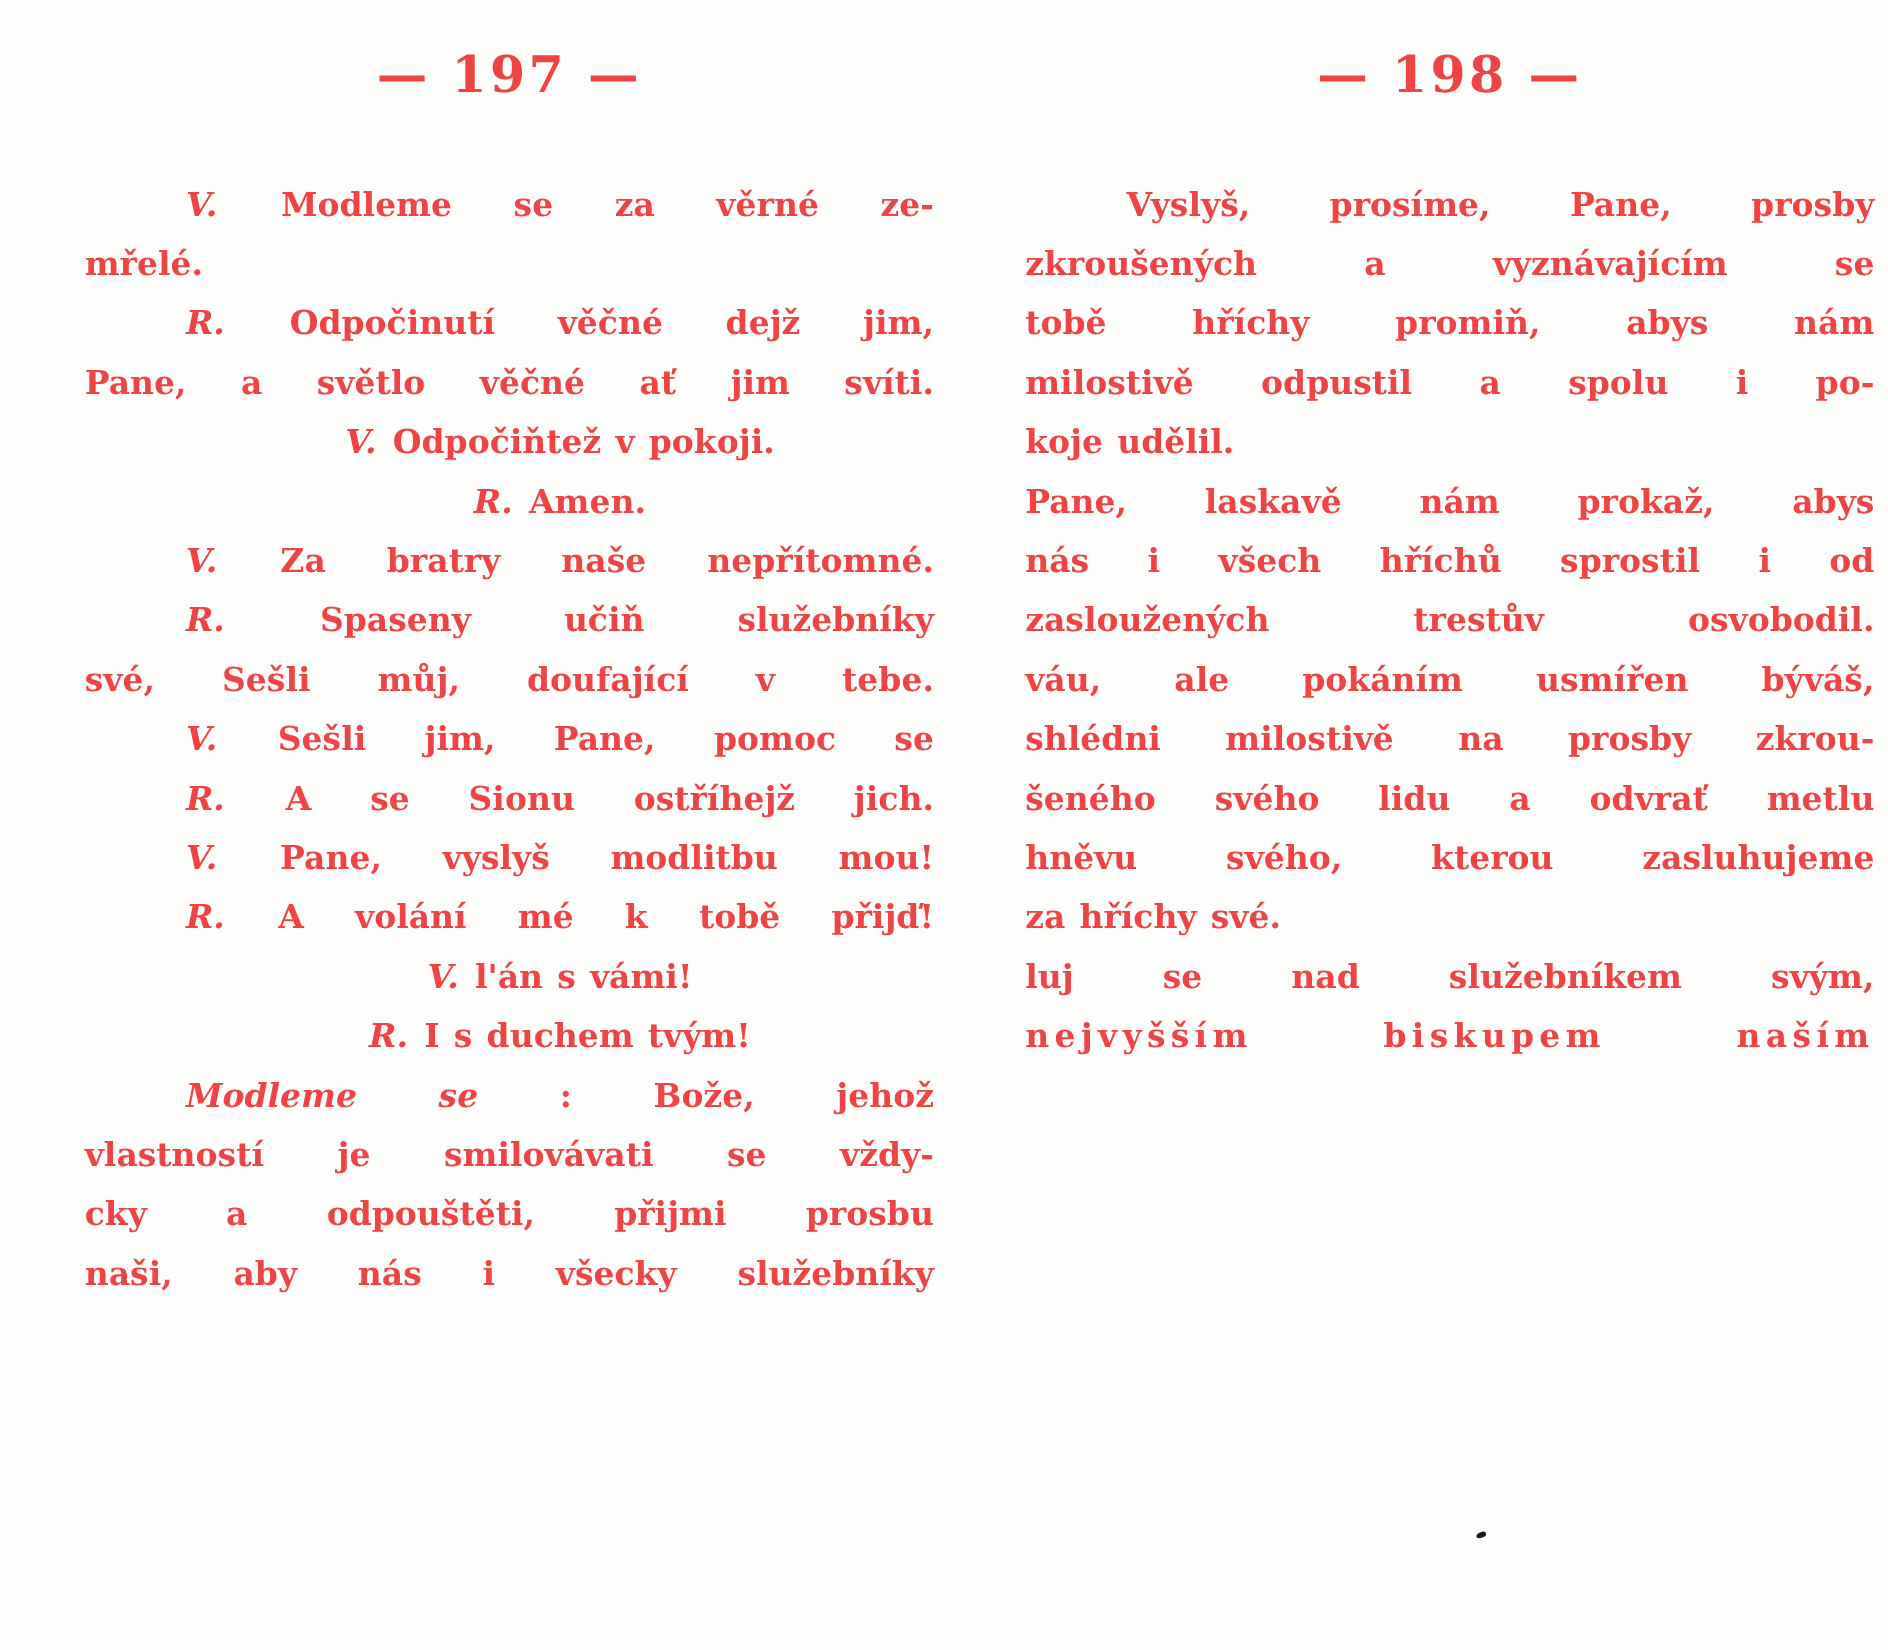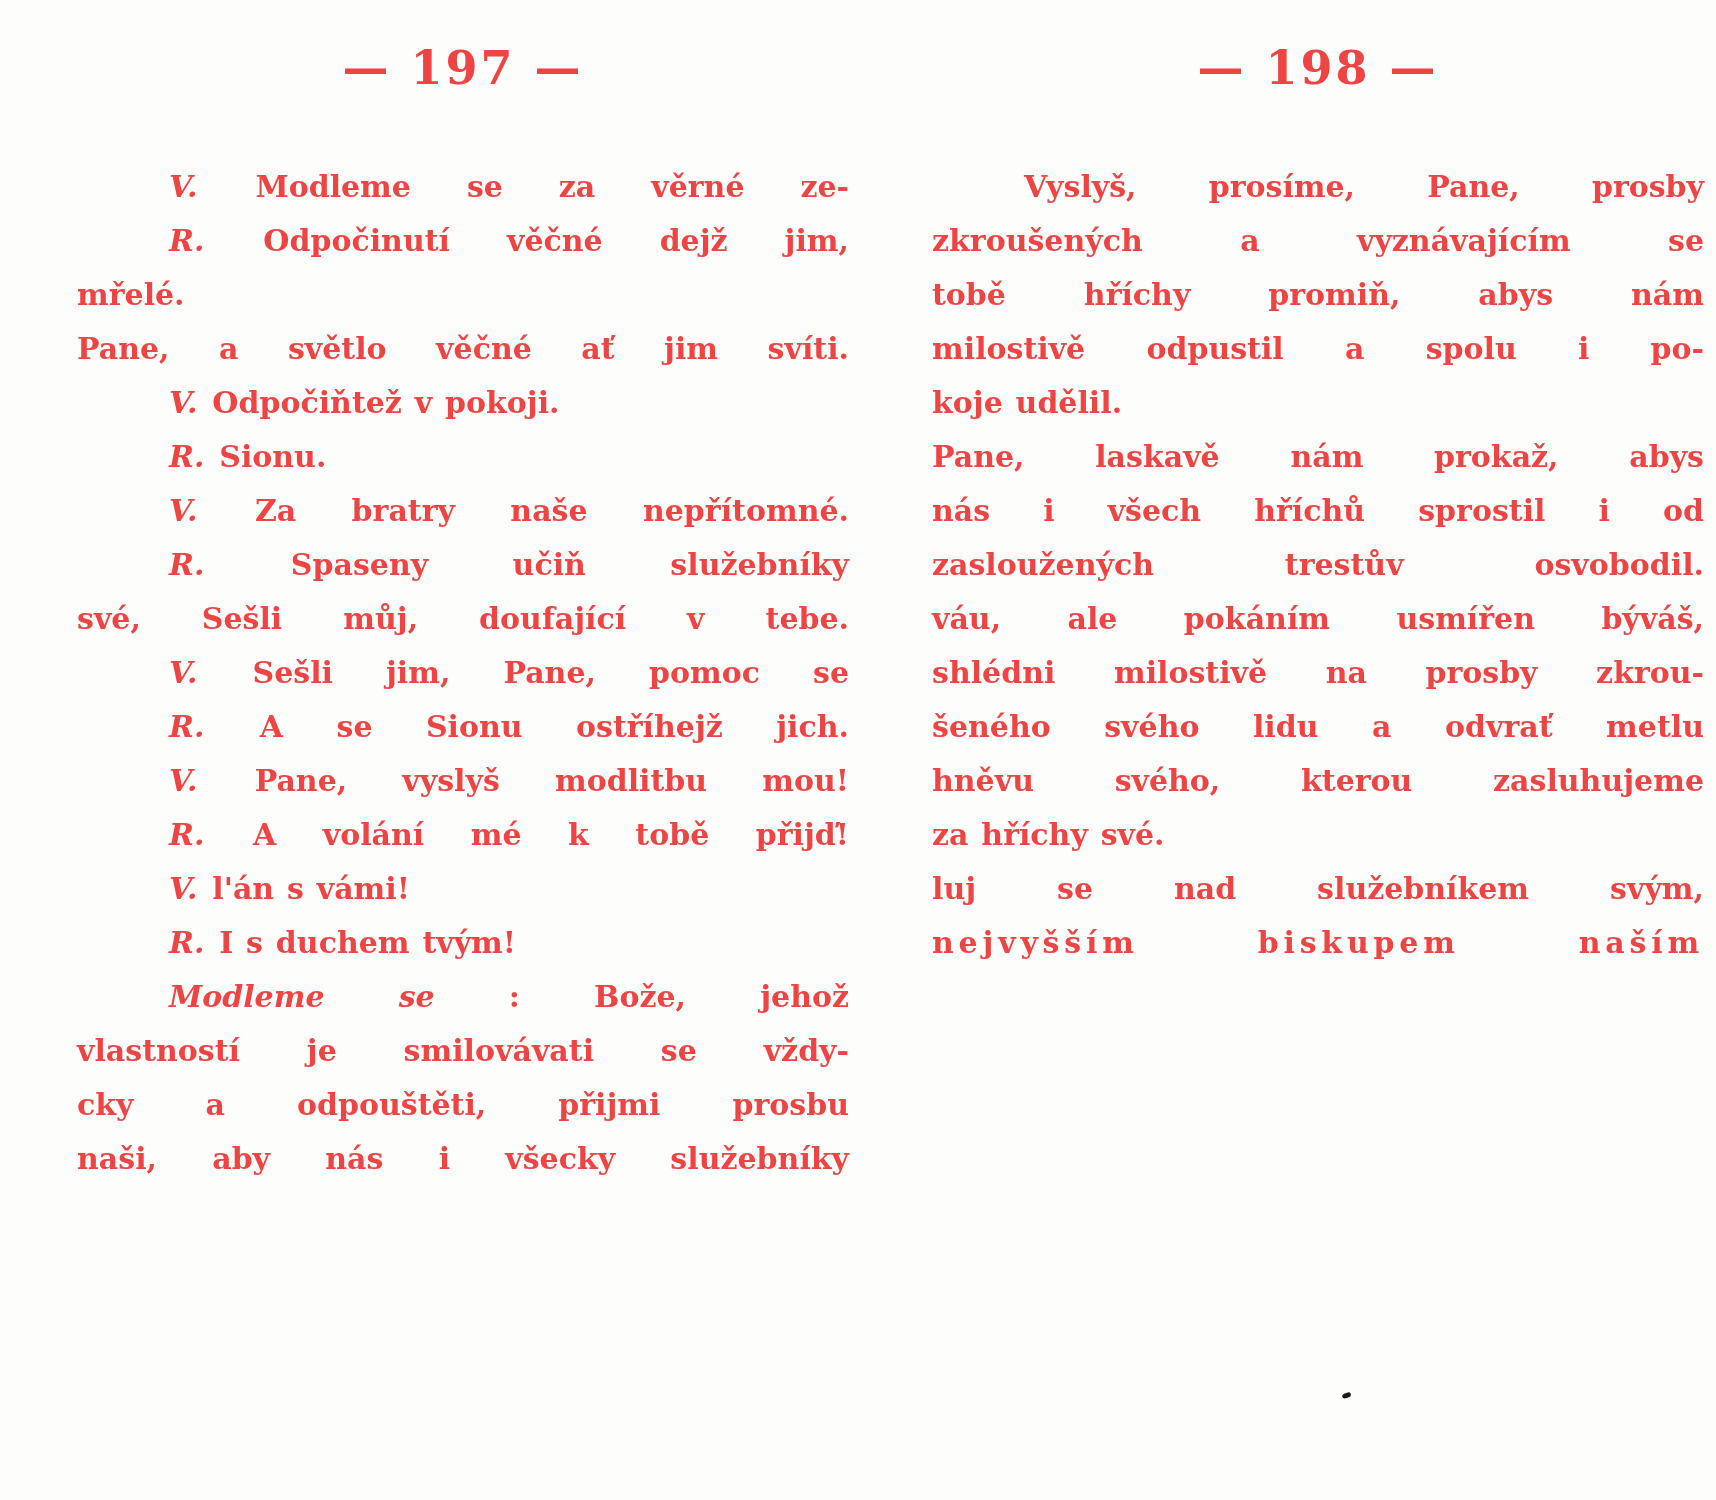--- a/index.html
+++ b/index.html
@@ -42,21 +42,21 @@
     line-height: 54px;
     word-spacing: 0.08em;
     white-space: nowrap;
     text-align: left;
   }
   .line.j {
     white-space: normal;
     text-align: justify;
     text-align-last: justify;
   }
-  .line.ind { padding-left: 92px; }
+  .line.ind { padding-left: 92px; text-align: center; }
   .line.ind.j { padding-left: 0; text-indent: 92px; }
   .vr {
     font-style: italic;
     font-weight: 700;
     padding-right: 2px;
   }
   .intro {
     font-style: italic;
     font-weight: 700;
   }
@@ -76,25 +76,25 @@
 </style>
 </head>
 <body>
 
 <div class="scan">
 
   <div class="page left">
     <div class="pagehead">— 197 —</div>
     <div class="textblock">
         <div class="line j ind"><span class="vr">V.</span><span> Modleme se za věrné ze-</span></div>
+        <div class="line"><span>mřelé.</span></div>
         <div class="line j ind"><span class="vr">R.</span><span> Odpočinutí věčné dejž jim,</span></div>
-        <div class="line"><span>mřelé.</span></div>
         <div class="line j"><span>Pane, a světlo věčné ať jim svíti.</span></div>
         <div class="line ind"><span class="vr">V.</span><span> Odpočiňtež v pokoji.</span></div>
-        <div class="line ind"><span class="vr">R.</span><span> Sionu.</span></div>
+        <div class="line ind"><span class="vr">R.</span><span> Amen.</span></div>
         <div class="line j ind"><span class="vr">V.</span><span> Za bratry naše nepřítomné.</span></div>
         <div class="line j ind"><span class="vr">R.</span><span> Spaseny učiň služebníky</span></div>
         <div class="line j"><span>své, Sešli můj, doufající v tebe.</span></div>
         <div class="line j ind"><span class="vr">V.</span><span> Sešli jim, Pane, pomoc se</span></div>
         <div class="line j ind"><span class="vr">R.</span><span> A se Sionu ostříhejž jich.</span></div>
         <div class="line j ind"><span class="vr">V.</span><span> Pane, vyslyš modlitbu mou!</span></div>
         <div class="line j ind"><span class="vr">R.</span><span> A volání mé k tobě přijď!</span></div>
         <div class="line ind"><span class="vr">V.</span><span> l'án s vámi!</span></div>
         <div class="line ind"><span class="vr">R.</span><span> I s duchem tvým!</span></div>
         <div class="line j ind"><span class="intro">Modleme se</span><span> : Bože, jehož</span></div>

